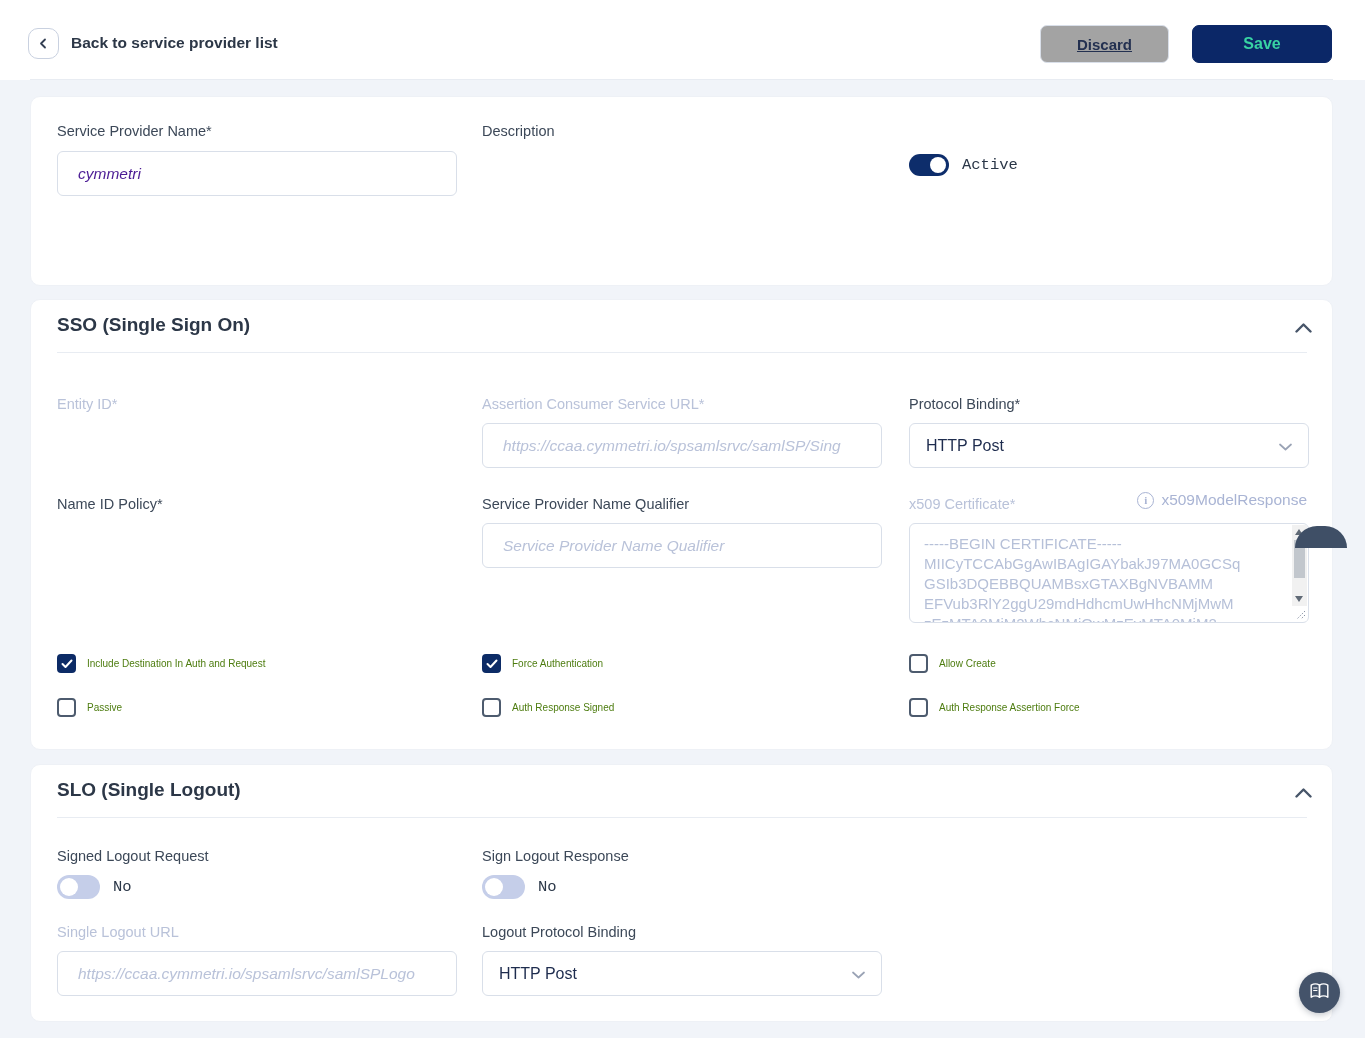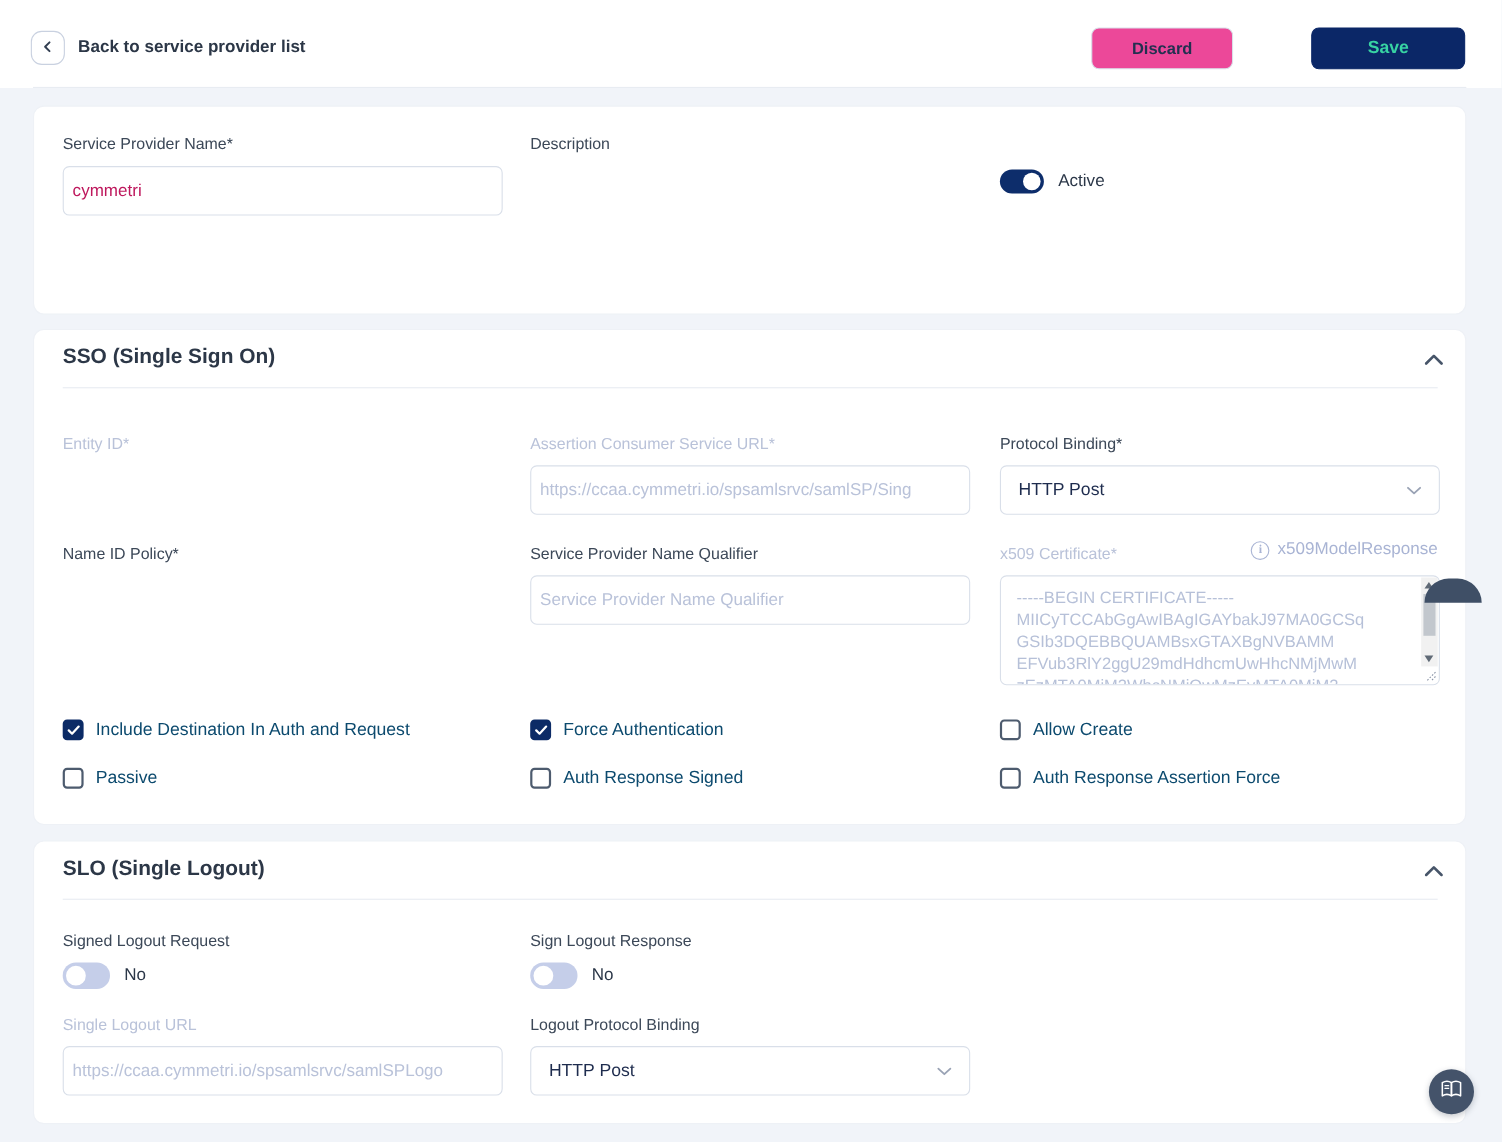--- a/index.html
+++ b/index.html
@@ -7,67 +7,67 @@
               font-family:"Liberation Sans", sans-serif; color:#2c3747; }
 
   
   .header { position:absolute; top:0; left:0; width:1365px; height:80px; background:#fff; }
   .header-divider { position:absolute; left:30px; right:32px; bottom:0; height:1px; background:#e8ecf2; }
   .back-btn { position:absolute; left:28px; top:28px; width:31px; height:31px; border:1.5px solid #c9d1e0;
               border-radius:10px; background:#fff; display:flex; align-items:center; justify-content:center; cursor:pointer; }
   .back-title { position:absolute; left:71px; top:34px; font-size:15.5px; font-weight:700; color:#2c3747; }
   .btn { position:absolute; top:25px; height:38px; display:flex; align-items:center; justify-content:center;
          border-radius:7px; font-size:15px; font-weight:700; cursor:pointer; }
-  .discard { left:992px; width:129px; background:#ec4899; border:1px solid #d9dfe9; color:#233050; }
+  .discard { left:1040px; width:129px; background:#a3a3a3; border:1px solid #d9dfe9; color:#233050;text-decoration:underline; }
   .save { left:1192px; width:140px; background:#0b2767; border:1px solid #0b2767; color:#38d3a3; font-size:16px; }
 
   
   .card { position:absolute; left:30px; width:1303px; background:#fff; border:1px solid #eef1f6; border-radius:10px; }
   #card-basic { top:96px;  height:190px; }
   #card-sso   { top:299px; height:451px; }
   #card-slo   { top:764px; height:258px; }
 
   .sec-title { position:absolute; left:26px; top:14px; font-size:19px; font-weight:700; color:#2c3747; }
   .sec-divider { position:absolute; left:26px; right:25px; top:52px; height:1px; background:#e8ecf2; }
   .collapse { position:absolute; left:1258px; top:16px; width:28px; height:24px; display:flex; align-items:center;
               justify-content:center; cursor:pointer; }
 
   .lbl { position:absolute; font-size:14.5px; color:#3c4858; white-space:nowrap; }
   .lbl.faded { color:#b9c2d9; }
 
   .field { position:absolute; height:45px; width:400px; border:1px solid #d9dfe9; border-radius:6px;
-           background:#fff; font-size:15.5px; color:#be185d; padding:0 8px;
-           font-family:"Liberation Sans", sans-serif; outline:none; }
+           background:#fff; font-size:15.5px; color:#4c1d95; padding:0 20px;
+           font-family:"Liberation Sans", sans-serif; outline:none;font-style:italic; }
   input.field::placeholder, textarea.field::placeholder { color:#b9c2d9; opacity:1; }
 
   .selectbox { position:absolute; width:400px; height:45px; border:1px solid #d9dfe9; border-radius:6px; background:#fff;
                display:flex; align-items:center; padding:0 16px; font-size:16px; font-weight:500; color:#1e2c4e; cursor:pointer; }
   .selectbox .chev { margin-left:auto; }
 
   textarea.field { resize:none; padding-top:12px; line-height:20px; }
   .ta-wrap { position:absolute; }
   .grip { position:absolute; right:3px; bottom:3px; pointer-events:none; }
 
   
   .toggle-row { position:absolute; display:flex; align-items:center; }
   .toggle { width:40px; height:22px; border-radius:12px; background:#c5cee9; position:relative; cursor:pointer; flex:none; }
   .toggle .knob { position:absolute; top:3px; left:3px; width:16px; height:16px; border-radius:50%; background:#fff; }
   .toggle.on { background:#0d2d6b; }
   .toggle.on .knob { left:auto; right:3px; }
-  .toggle-label { margin-left:13px; font-size:15.5px; color:#2b3748; }
+  .toggle-label { margin-left:13px; font-size:15.5px; color:#2b3748;font-family:Liberation Mono, monospace; }
   .toggle.big { width:43px; height:24px; } .toggle.big .knob { width:18px; height:18px; }
 
   
   .cb-row { position:absolute; display:flex; align-items:center; cursor:pointer; }
   .cb { width:19px; height:19px; border-radius:4px; border:2px solid #4d5b6e; background:#fff; flex:none;
         display:flex; align-items:center; justify-content:center; }
   .cb svg { display:none; }
   .cb.checked { background:#0c2b66; border-color:#0c2b66; }
   .cb.checked svg { display:block; }
-  .cb-label { margin-left:11px; font-size:16px; color:#0c4a6e; }
+  .cb-label { margin-left:11px; font-size:10px; color:#4d7c0f; }
 
   
   .cert-box { position:absolute; left:878px; top:223px; width:400px; height:100px; border:1px solid #d9dfe9;
               border-radius:6px; background:#fff; overflow:hidden; }
   .cert-text { position:absolute; left:0; top:0; right:20px; bottom:0; padding:10px 0 0 14px; font-size:15px;
                line-height:20px; color:#b6c0d8; white-space:pre-line; overflow:hidden; }
   .vscroll { position:absolute; top:1px; right:1px; bottom:16px; width:15px; background:#f1f1f1; }
   .tri-up { width:0; height:0; border-left:4px solid transparent; border-right:4px solid transparent;
             border-bottom:6px solid #606a76; position:absolute; top:4px; left:3px; }
   .tri-down { width:0; height:0; border-left:4px solid transparent; border-right:4px solid transparent;

